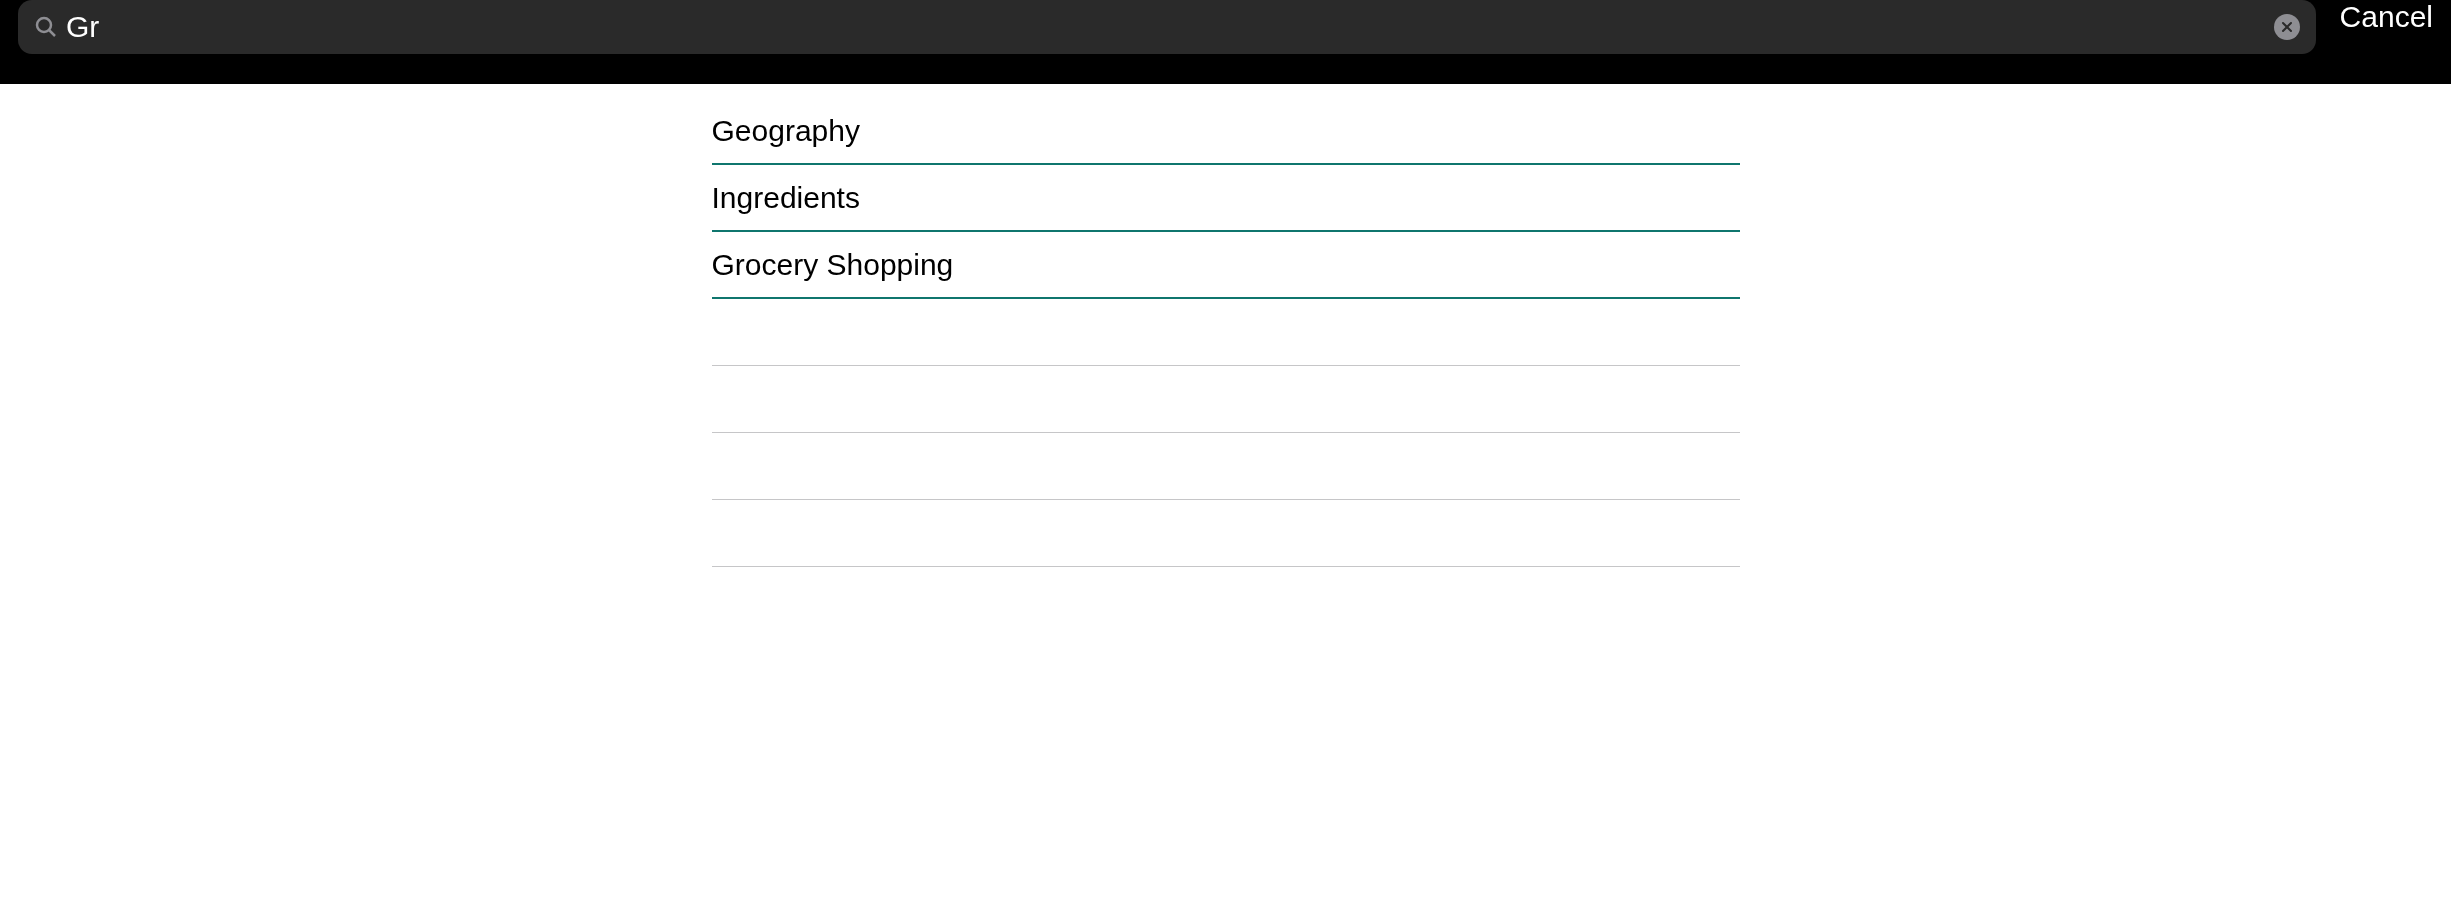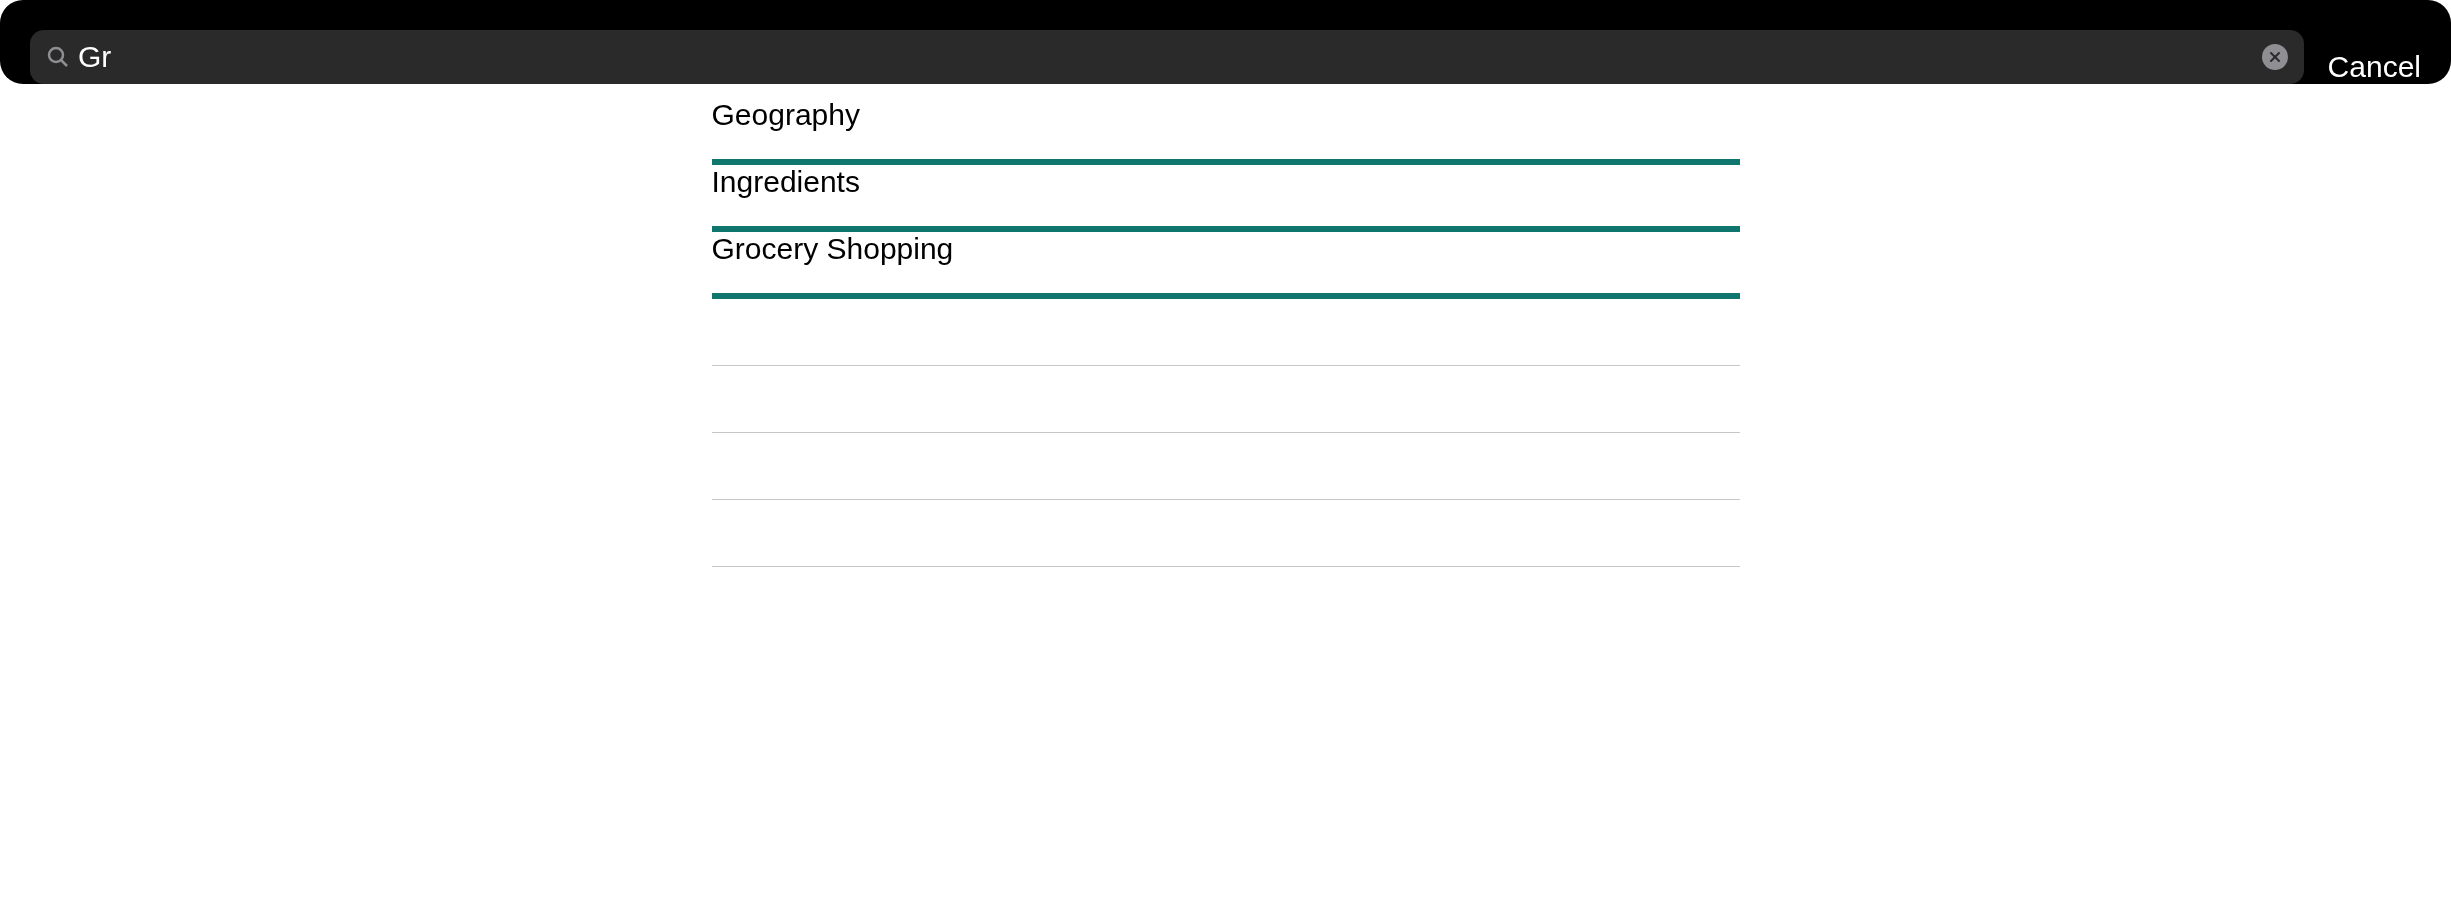--- a/index.html
+++ b/index.html
@@ -11,24 +11,23 @@
       font-family: -apple-system, BlinkMacSystemFont, "Segoe UI", Helvetica, Arial, sans-serif;
       background: #ffffff;
       width: 2451px;
       height: 919px;
       overflow: hidden;
     }
     .search-bar {
       background: #000000;
       height: 84px;
       display: flex;
-      align-items: flex-end;
-      padding: 0 30px;
+      align-items: flex-start;
+      padding: 0 18px;
       gap: 24px;
-      border-radius: 23px;
     }
     .search-field {
       flex: 1;
       background: #2a2a2a;
       border-radius: 14px;
       height: 54px;
       display: flex;
       align-items: center;
       padding: 0 16px;
       gap: 8px;
@@ -68,34 +67,34 @@
       height: 12px;
     }
     .cancel-button {
       background: transparent;
       border: none;
       color: #ffffff;
       font-size: 30px;
       font-weight: 400;
       cursor: pointer;
       font-family: inherit;
-      margin-top: 23px;
     }
     .results {
       padding-top: 14px;
       display: flex;
       justify-content: center;
     }
     .results-list {
       width: 1028px;
     }
     .result-row {
       height: 67px;
       display: flex;
-      border-bottom: 6px solid #0f766e;
+      align-items: center;
+      border-bottom: 2px solid #0f766e;
       cursor: pointer;
     }
     .result-label {
       font-size: 30px;
       color: #000000;
       font-weight: 400;
     }
     .empty-row {
       height: 67px;
       border-bottom: 1px solid #c6c6c8;

